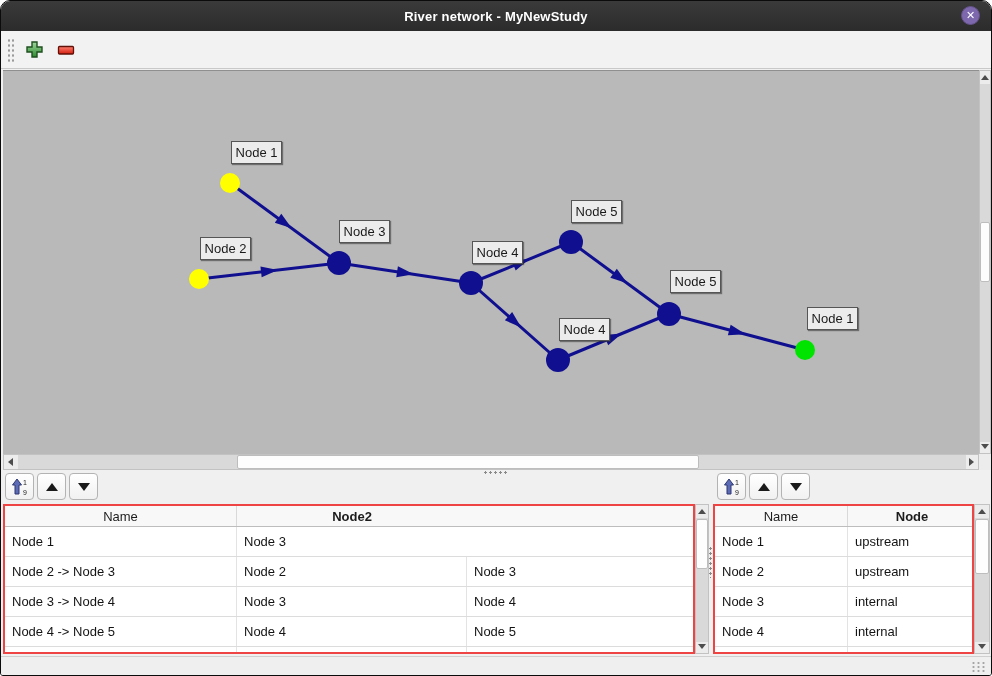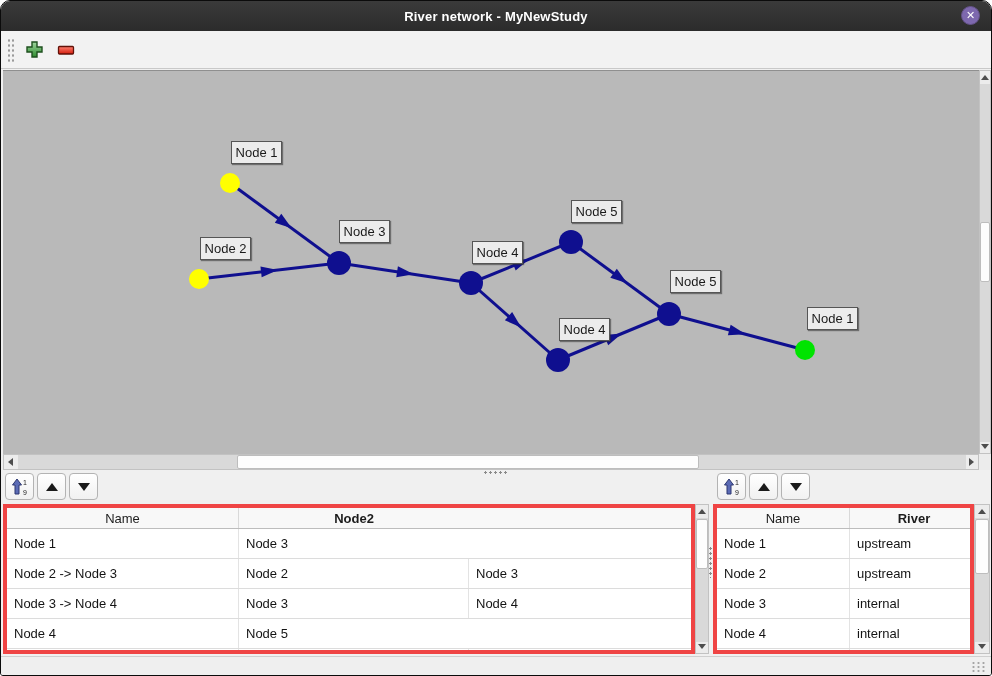--- a/index.html
+++ b/index.html
@@ -39,21 +39,21 @@
   .hsplit{position:absolute;left:0;top:469px;width:100%;height:5px;display:flex;align-items:center;justify-content:center;}
   .hsplit-dots{width:26px;height:3px;background-image:radial-gradient(circle,#8a8a8a 1px,transparent 1.2px);background-size:5px 3px;}
   .vsplit{position:absolute;left:707px;top:545px;width:5px;height:32px;
           background-image:radial-gradient(circle,#8a8a8a 1px,transparent 1.2px);background-size:5px 5px;}
   
   .pane-btn{position:absolute;top:472px;width:29px;height:27px;border:1px solid #b3b3b3;border-radius:4px;
             background:linear-gradient(#ffffff,#f1f1f1);display:flex;align-items:center;justify-content:center;}
   .tri-up{width:0;height:0;border-left:6px solid transparent;border-right:6px solid transparent;border-bottom:8px solid #1a1a1a;}
   .tri-down{width:0;height:0;border-left:6px solid transparent;border-right:6px solid transparent;border-top:8px solid #1a1a1a;}
   
-  .tbl{position:absolute;top:503px;height:150px;background:#14b8a6;border:4px solid #ef4444;overflow:hidden;}
+  .tbl{position:absolute;top:503px;height:150px;background:#14b8a6;border:2px solid #ef4444;overflow:hidden;}
   .t-head{display:grid;height:21px;background:#f8f8f8;border-bottom:1px solid #bdbdbd;}
   .t-hcell{display:flex;align-items:center;justify-content:center;font-size:13px;color:#1c1c1c;
            border-right:1px solid #d9d9d9;}
   .t-hcell:last-child{border-right:none;font-weight:bold;}
   .t-row{display:grid;height:30px;border-bottom:1px solid #dcdcdc;background:#ffffff;}
   .t-cell{display:flex;align-items:center;padding-left:7px;font-size:13px;color:#141414;
           border-right:1px solid #e3e3e3;overflow:hidden;white-space:nowrap;}
   .t-cell:last-child{border-right:none;}
   .tbl-left{left:2px;width:692px;}
   .tbl-left .t-head,.tbl-left .t-row{grid-template-columns:232px 230px 230px;}
@@ -203,20 +203,21 @@
         <div class="t-cell">Node 2 -&gt; Node 3</div>
         <div class="t-cell">Node 2</div>
         <div class="t-cell">Node 3</div>
       </div>
       <div class="t-row">
         <div class="t-cell">Node 3 -&gt; Node 4</div>
         <div class="t-cell">Node 3</div>
         <div class="t-cell">Node 4</div>
       </div>
       <div class="t-row">
+        <div class="t-cell">Node 4 -&gt; Node 5</div>
         <div class="t-cell">Node 4</div>
         <div class="t-cell">Node 5</div>
       </div>
       <div class="t-row">
         <div class="t-cell"></div>
         <div class="t-cell"></div>
         <div class="t-cell"></div>
       </div>
     </div>
 
@@ -225,21 +226,21 @@
     <div class="sb-track-v" style="left:0;top:13px;width:12px;height:124px;"></div>
     <div class="sb-thumb" style="left:0;top:14px;width:12px;height:50px;"></div>
     <div class="sb-arrow arr-down" style="left:2px;bottom:4px;"></div>
   </div>
 
   <div class="vsplit"></div>
 
   <div class="tbl tbl-right">
       <div class="t-head">
         <div class="t-hcell">Name</div>
-        <div class="t-hcell">River</div>
+        <div class="t-hcell">Node</div>
       </div>
       <div class="t-row">
         <div class="t-cell">Node 1</div>
         <div class="t-cell">upstream</div>
       </div>
       <div class="t-row">
         <div class="t-cell">Node 2</div>
         <div class="t-cell">upstream</div>
       </div>
       <div class="t-row">

